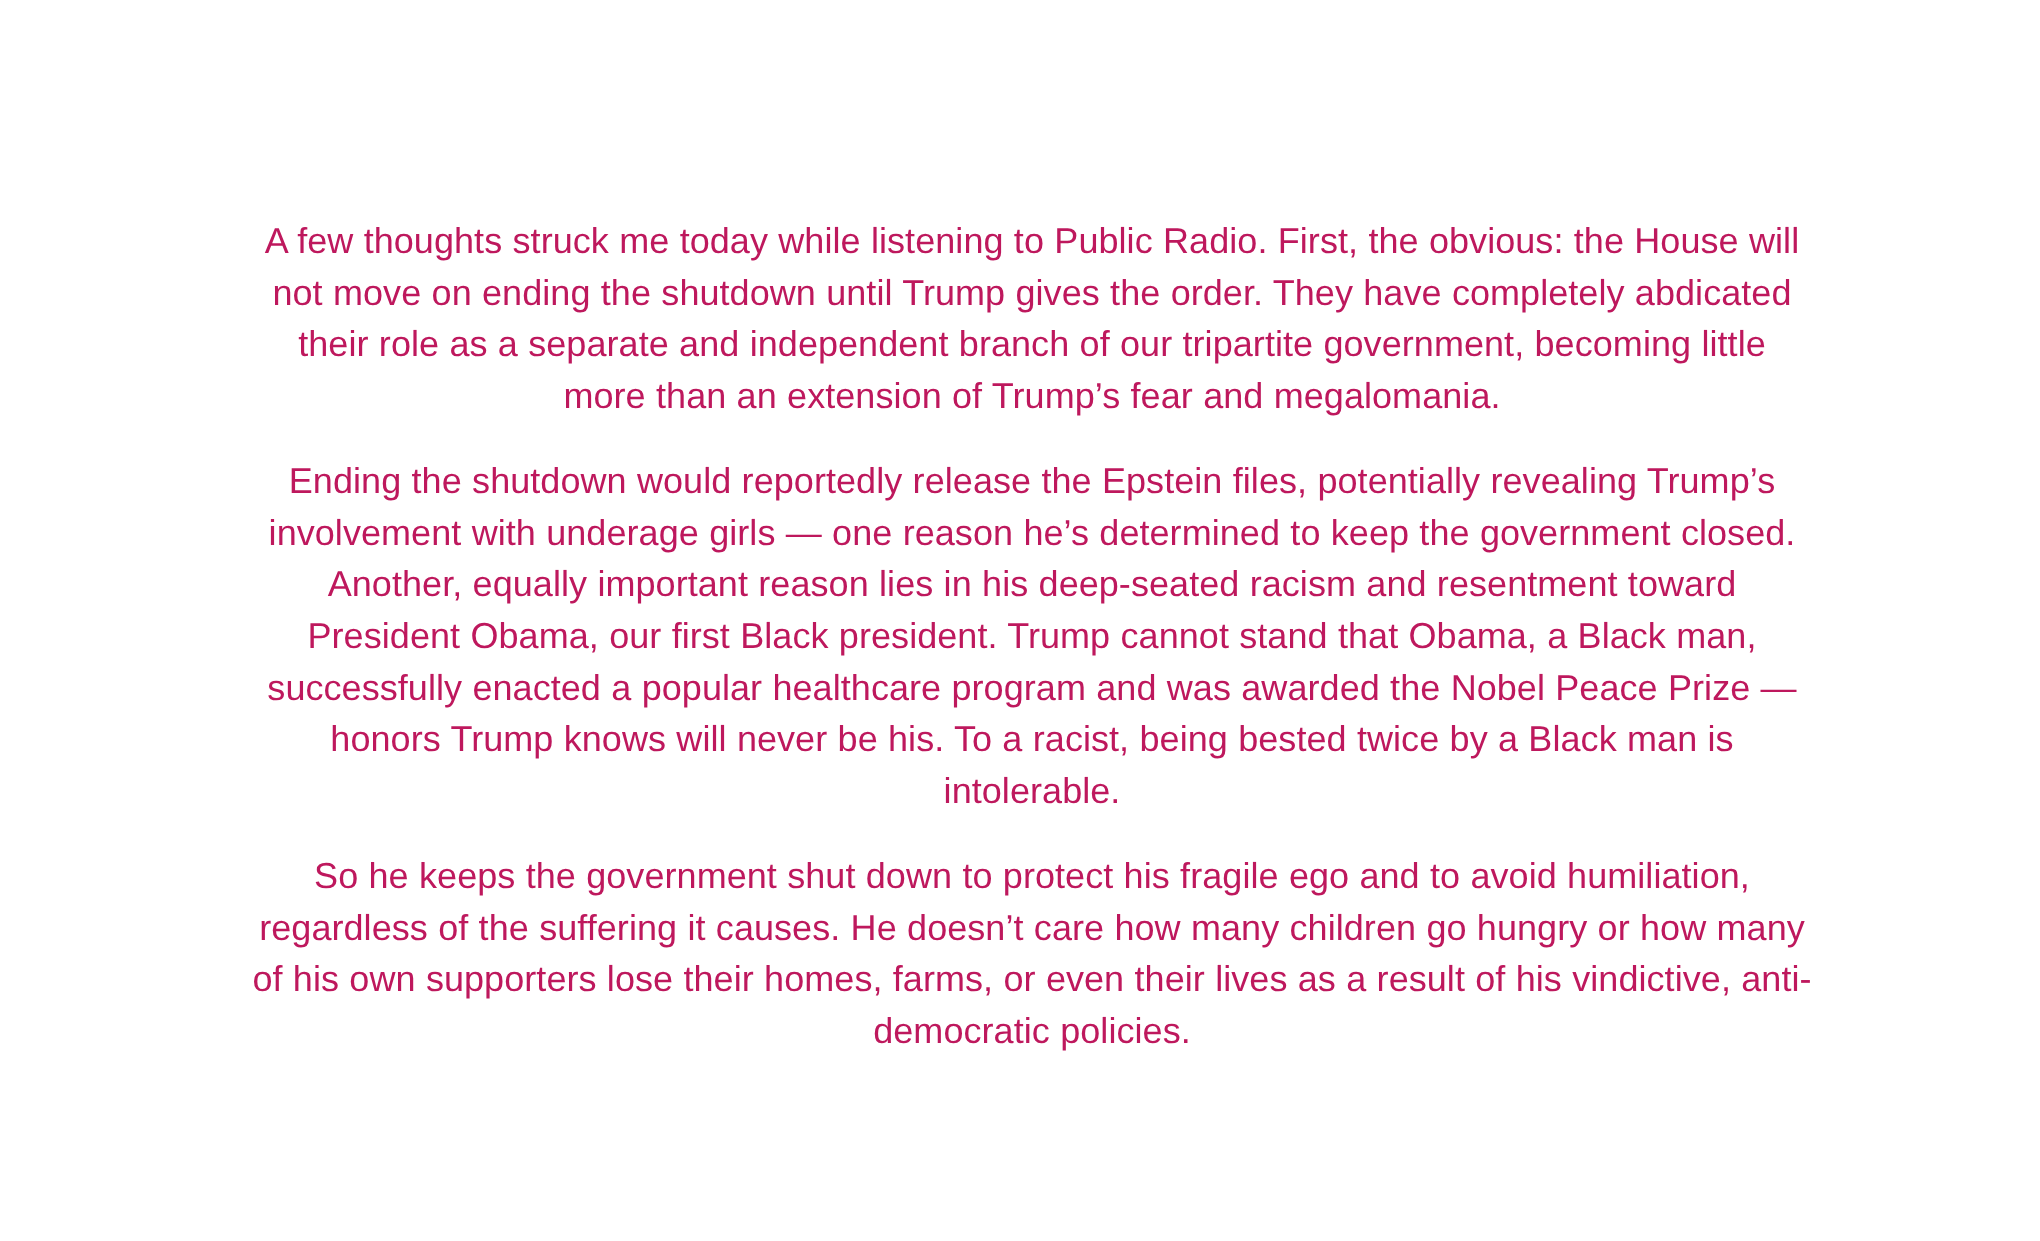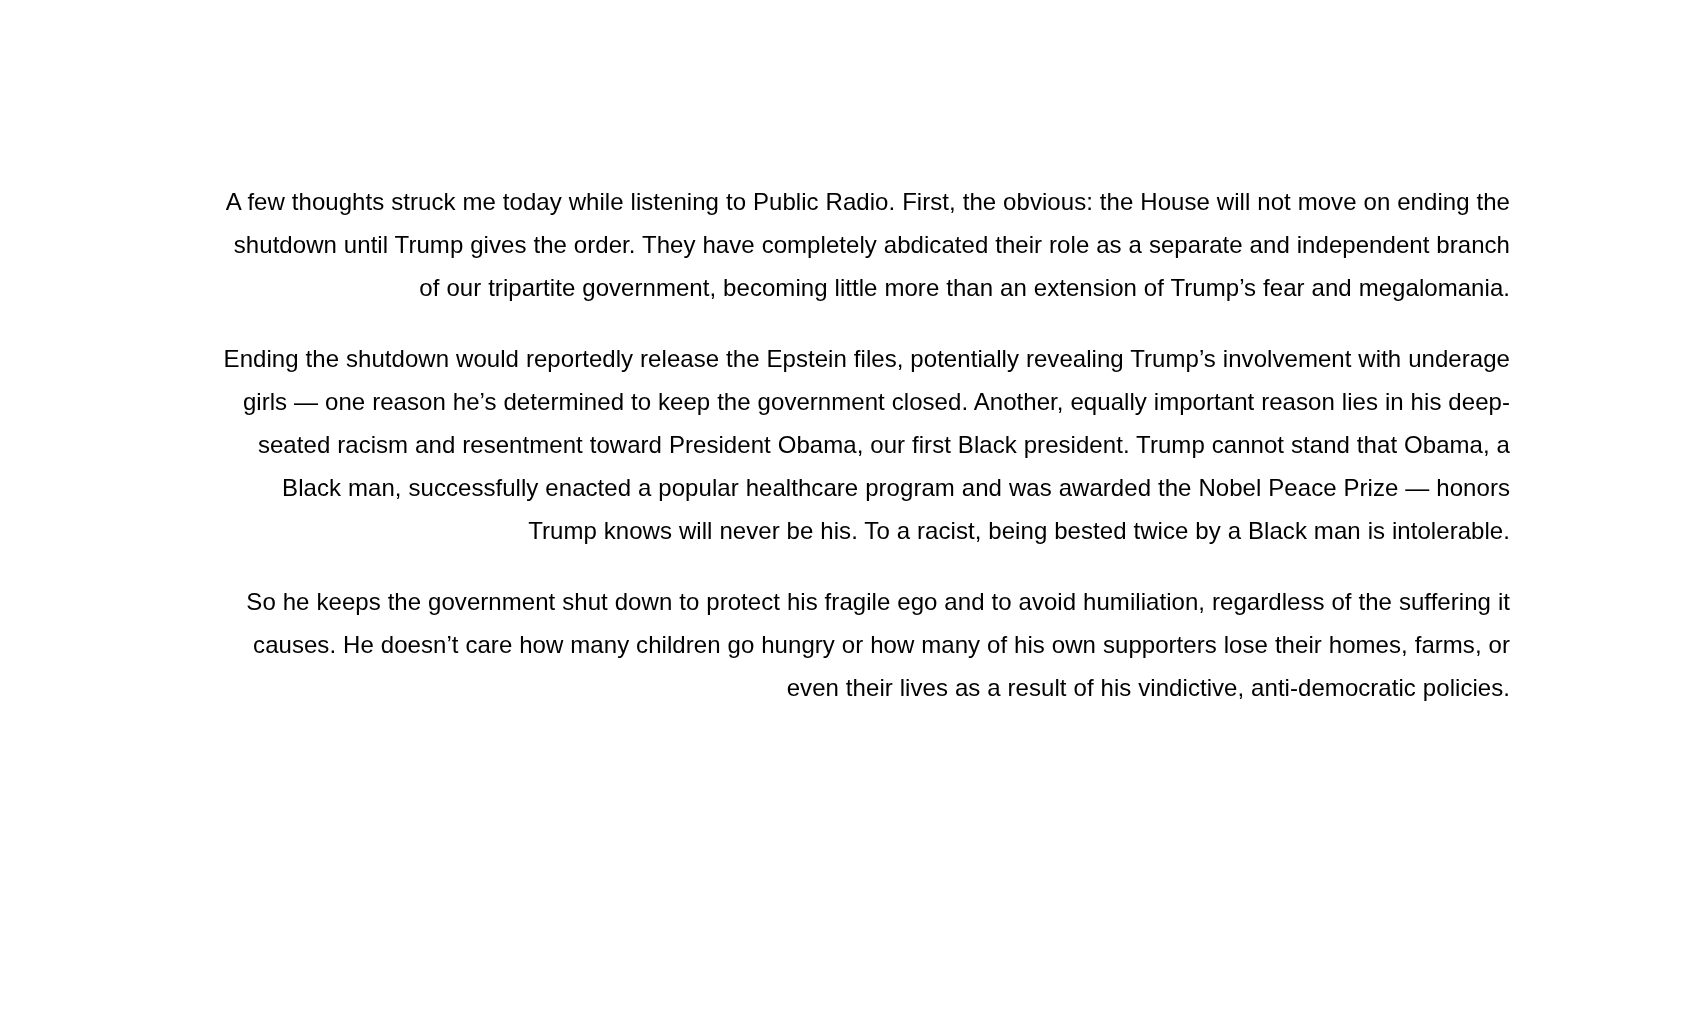--- a/index.html
+++ b/index.html
@@ -22,26 +22,26 @@
     background: #ffffff;
   }
   .article {
     margin: 0 auto;
     width: 1320px;
     max-width: 1320px;
     padding-left: 20px;
     box-sizing: border-box;
   }
   .para {
-    font-size: 24px;
+    font-size: 30px;
     line-height: 43px;
-    color: #000000;
+    color: #be185d;
     margin: 0 0 28px 0;
     letter-spacing: 0.05px;
-    text-align: right;
+    text-align: center;
     word-spacing: 0.2px;
   }
   .para:last-child {
     margin-bottom: 0;
   }
 </style>
 </head>
 <body>
 
 <div class="page">

